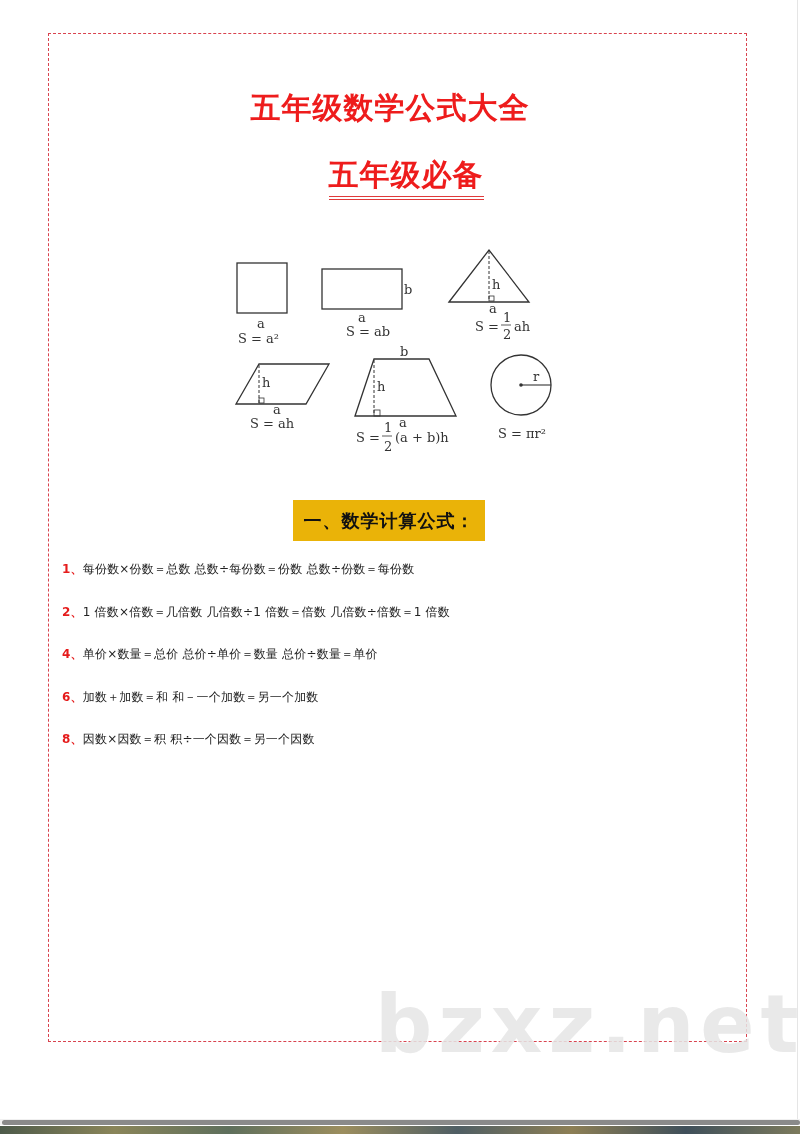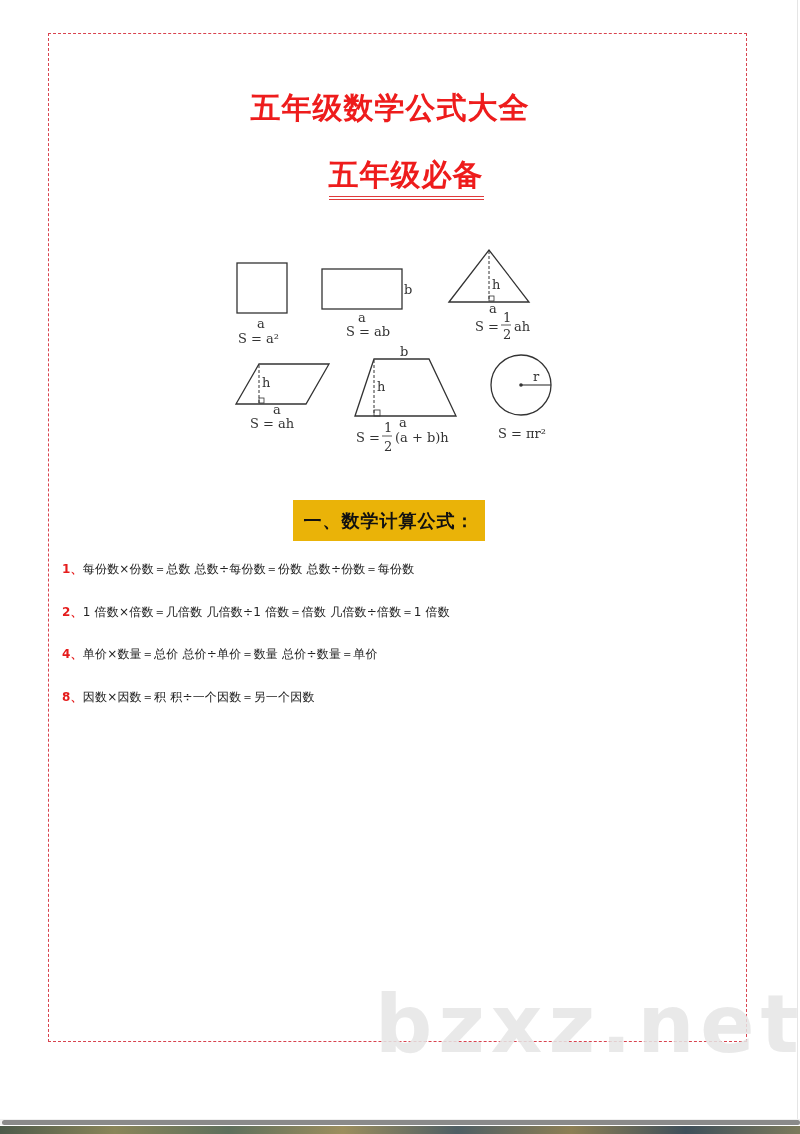--- a/index.html
+++ b/index.html
@@ -125,20 +125,21 @@
     <text x="498" y="438">S = πr²</text>
   </g>
 </svg>
 
 <div class="section-heading">一、数学计算公式：</div>
 
 <div class="formula-list">
   <div class="formula"><span class="num">1、</span><span>每份数×份数＝总数 总数÷每份数＝份数 总数÷份数＝每份数</span></div>
   <div class="formula"><span class="num">2、</span><span>1 倍数×倍数＝几倍数  几倍数÷1 倍数＝倍数  几倍数÷倍数＝1 倍数</span></div>
   <div class="formula"><span class="num">4、</span><span>单价×数量＝总价  总价÷单价＝数量  总价÷数量＝单价</span></div>
+  <div class="formula"><span class="num">6、</span><span>加数＋加数＝和  和－一个加数＝另一个加数</span></div>
   <div class="formula"><span class="num">8、</span><span>因数×因数＝积  积÷一个因数＝另一个因数</span></div>
 </div>
 
 <div class="watermark">bzxz.net</div>
 
 <div class="scrollbar-track"></div>
 <div class="scrollbar-thumb"></div>
 <div class="bottom-strip"></div>
 
 </body></html>

